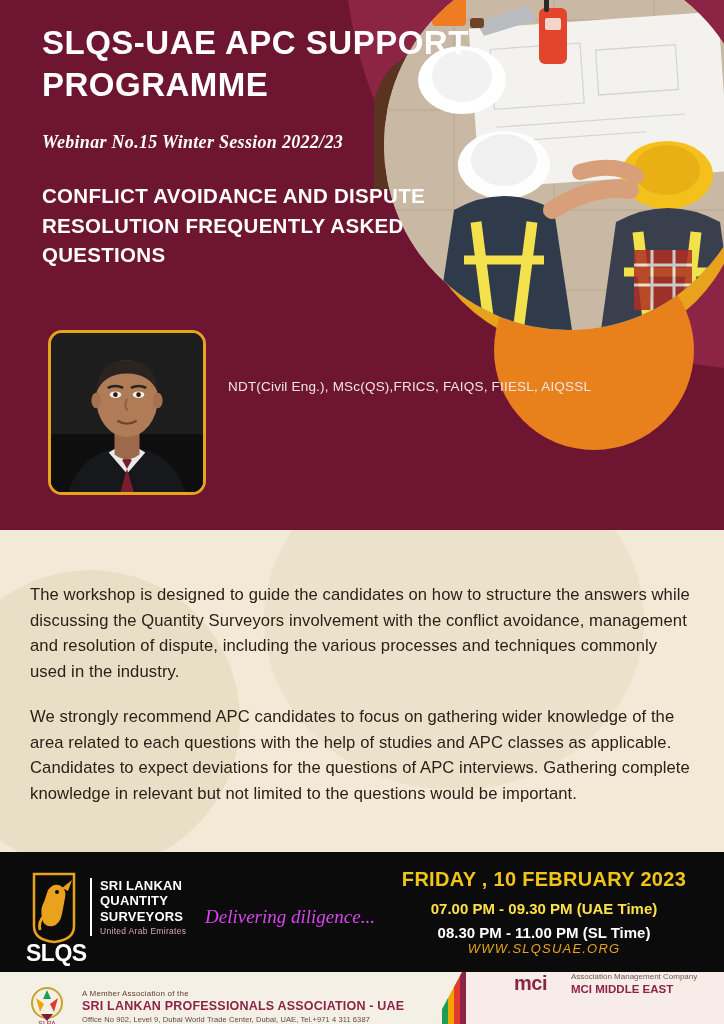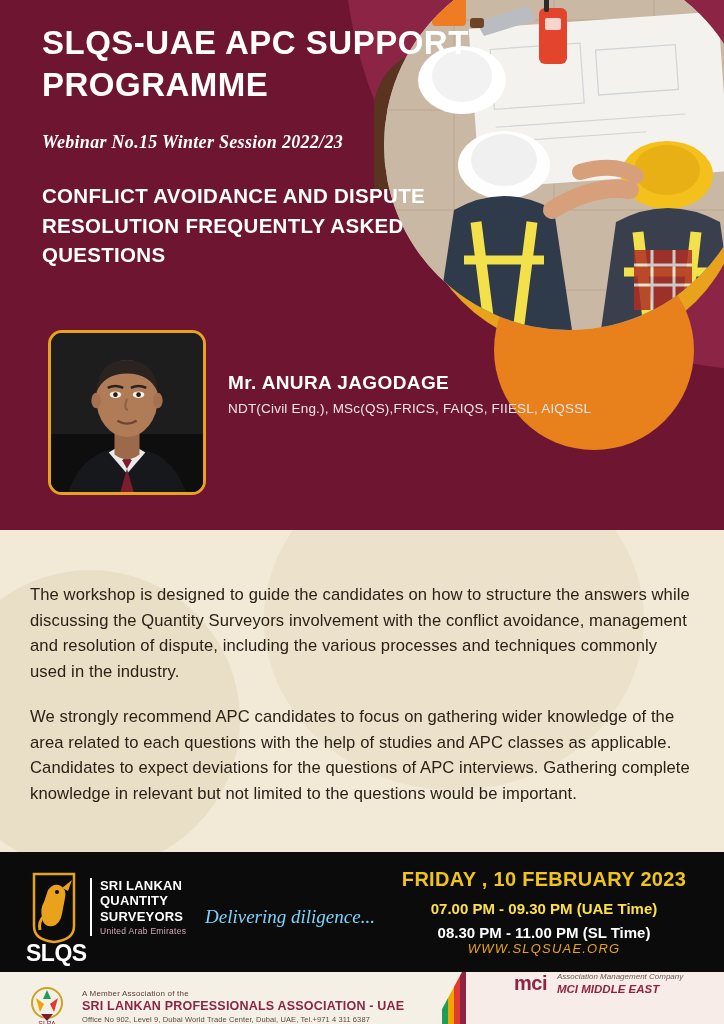--- a/index.html
+++ b/index.html
@@ -202,21 +202,21 @@
     position: absolute;
     left: 26px; top: 88px;
     color: #ffffff;
     font-size: 23px;
     font-weight: bold;
     letter-spacing: -0.5px;
   }
   .tagline {
     position: absolute;
     left: 205px; top: 54px;
-    color: #7dd3fc;
+    color: #d946ef;
     font-size: 19px;
     font-style: italic;
     font-family: "Liberation Serif", serif;
   }
   .event-info {
     position: absolute;
     right: 30px; top: 16px;
     width: 300px;
     text-align: center;
   }
@@ -276,21 +276,21 @@
     display: flex;
   }
   .ribbon i { display: block; width: 6px; height: 100%; }
   .mci-logo {
     margin-left: 80px;
     color: #8c2545;
     font-size: 20px;
     font-weight: bold;
     letter-spacing: -0.5px;
   }
-  .mci-text { margin-left: 10px; font-style: italic; }
+  .mci-text { margin-left: 24px; }
   .mci-assoc { color: #6a5a52; font-size: 8px; }
   .mci-name { color: #8c2545; font-size: 11.5px; font-weight: bold; margin-top: 2px; }
 </style>
 </head>
 <body>
 
 <div class="poster">
 
   <div class="top-section">
 
@@ -379,21 +379,20 @@
           <ellipse cx="91" cy="64" rx="6" ry="3.4" fill="#f4efe8"></ellipse>
           <circle cx="67" cy="64" r="2.4" fill="#241a14"></circle>
           <circle cx="91" cy="64" r="2.4" fill="#241a14"></circle>
           <path d="M59 57 q8 -4 16 0 M83 57 q8 -4 16 0" stroke="#2a2320" stroke-width="2.6" fill="none"></path>
 
           <path d="M79 68 q-4 10 1 12" stroke="#8d6043" stroke-width="2.2" fill="none"></path>
           <path d="M69 91 q10 6 20 0" stroke="#6d4431" stroke-width="2.4" fill="none"></path>
         </svg>
       </div>
       <div class="speaker-text">
-        <div class="speaker-name">Mr. ANURA JAGODAGE</div>
         <div class="speaker-quals">NDT(Civil Eng.), MSc(QS),FRICS, FAIQS, FIIESL, AIQSSL</div>
       </div>
     </div>
   </div>
 
   <div class="body-section">
     <div class="body-text">
       <p>The workshop is designed to guide the candidates on how to structure the answers while discussing the Quantity Surveyors involvement with the conflict avoidance, management and resolution of dispute, including the various processes and techniques commonly used in the industry.</p>
       <p>We strongly recommend APC candidates to focus on gathering wider knowledge of the area related to each questions with the help of studies and APC classes as applicable. Candidates to expect deviations for the questions of APC interviews. Gathering complete knowledge in relevant but not limited to the questions would be important.</p>
     </div>

